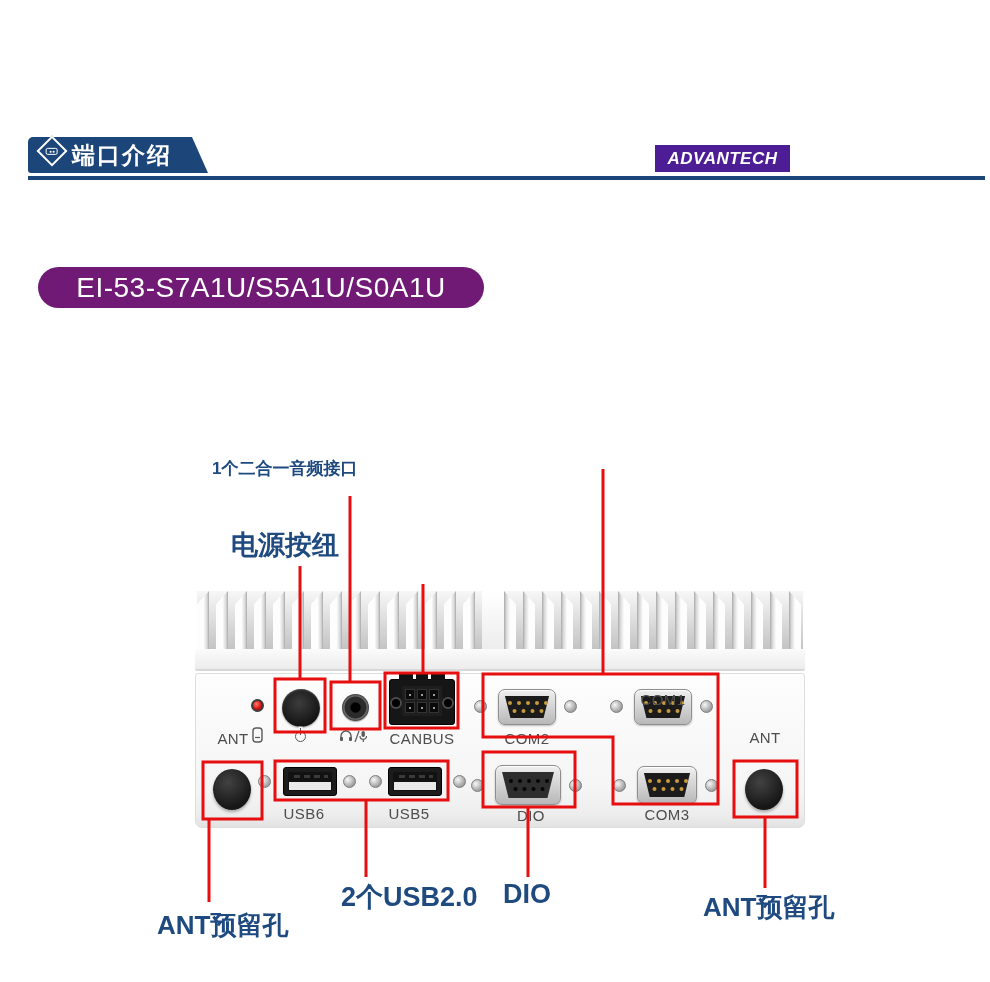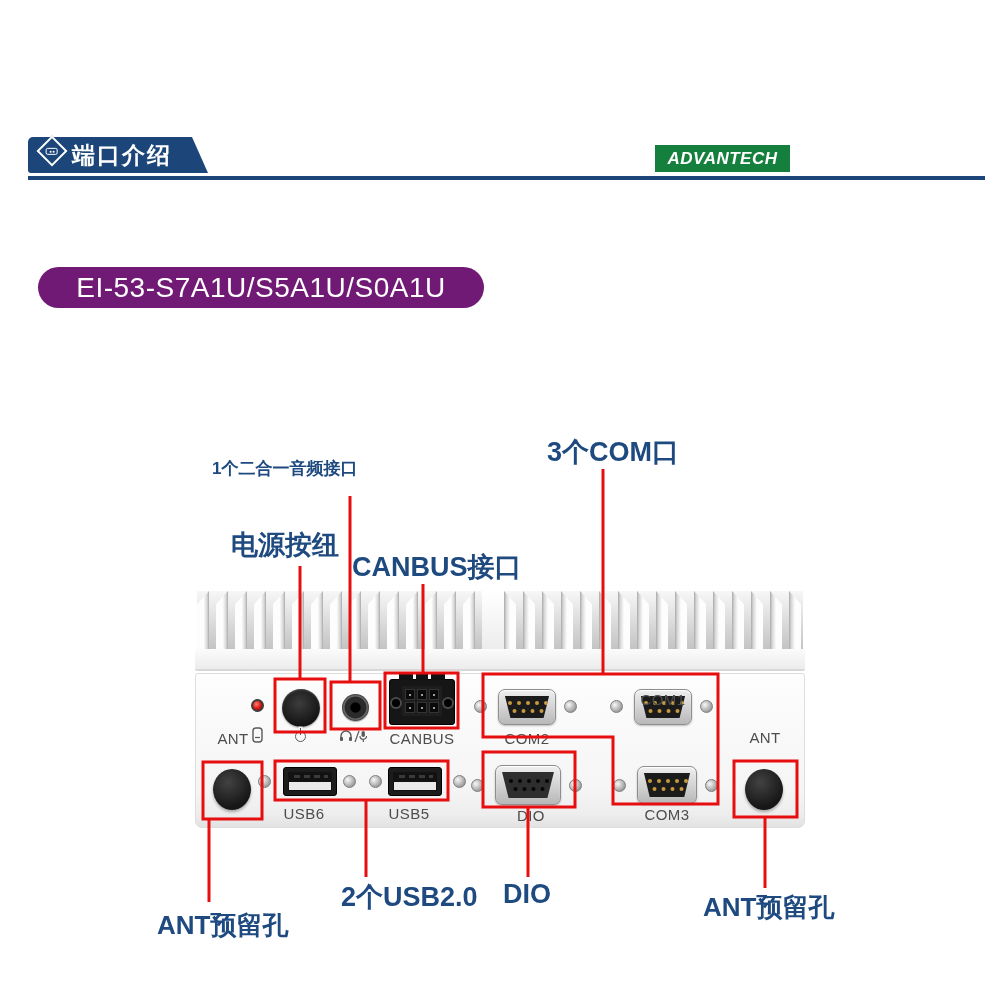--- a/index.html
+++ b/index.html
@@ -23,21 +23,21 @@
     background:#1c4679; border:2px solid #fff; transform:rotate(45deg);
     display:flex; align-items:center; justify-content:center; z-index:3;
   }
   .diamond-inner {
     width:12px; height:7px; border:1px solid #fff; border-radius:2px;
     transform:rotate(-45deg); display:flex; align-items:center; justify-content:center; gap:1px;
   }
   .diamond-inner i { width:2px; height:2px; background:#fff; border-radius:50%; display:block; }
   .header-rule { position:absolute; left:28px; top:137px; width:957px; height:4px; background:#1c4679; }
   .logo-box {
-    position:absolute; left:655px; top:106px; width:135px; height:27px; background:#15803d;
+    position:absolute; left:655px; top:106px; width:135px; height:27px; background:#4c1d95;
     color:#fff; text-align:center; line-height:27px; font-size:17px; font-weight:700;
     letter-spacing:0.5px; font-style:italic;
   }
   .tagline {
     position:absolute; left:800px; top:106px; height:27px; line-height:27px;
     font-family:"Liberation Serif", serif; font-style:italic; font-weight:700;
     color:#123c7a; font-size:15px;
   }
   
   .model-pill {
@@ -161,22 +161,20 @@
       </span>
   </div>
   <div class="banner-title">端口介绍</div>
   <div class="header-rule"></div>
   <div class="logo-box">ADVANTECH</div>
 
   <div class="model-pill">EI-53-S7A1U/S5A1U/S0A1U</div>
 
   <div class="callout co-audio">1个二合一音频接口</div>
   <div class="callout co-power">电源按纽</div>
-  <div class="callout co-canbus">CANBUS接口</div>
-  <div class="callout co-com">3个COM口</div>
   <div class="callout co-usb">2个USB2.0</div>
   <div class="callout co-dio">DIO</div>
   <div class="callout co-antl">ANT预留孔</div>
   <div class="callout co-antr">ANT预留孔</div>
 
   <div class="fins">
       <div class="fin fin-l"></div>
       <div class="fin fin-l"></div>
       <div class="fin fin-l"></div>
       <div class="fin fin-l"></div>

